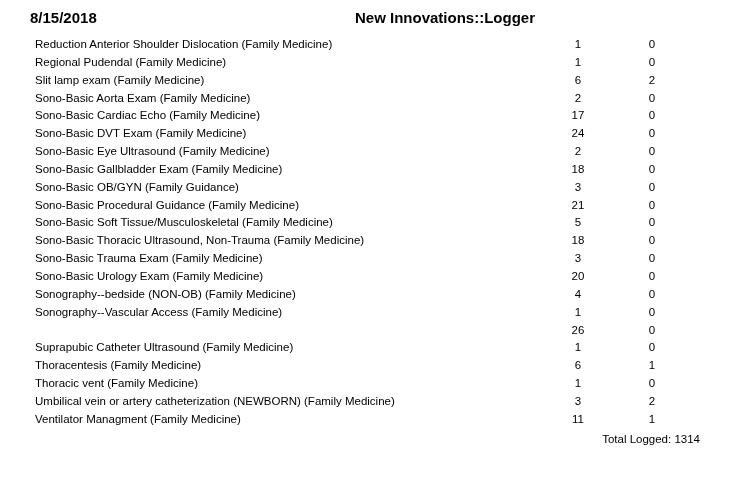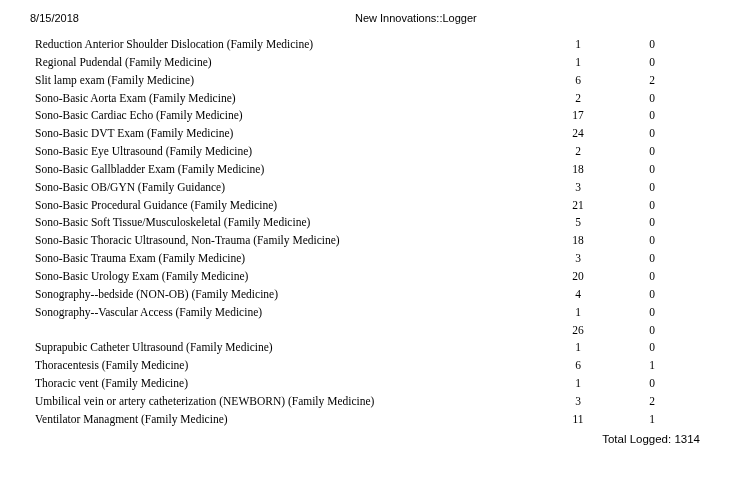--- a/index.html
+++ b/index.html
@@ -18,39 +18,39 @@
   .page {
     position: absolute;
     inset: 0;
   }
   .header {
     position: absolute;
     top: 10px;
     left: 0;
     width: 737px;
     height: 16px;
-    font-size: 11px;
+    font-size: 15px;
     line-height: 16px;
+    font-weight: bold;
   }
   .header .date {
     position: absolute;
     left: 30px;
     top: 0;
   }
   .header .title {
     position: absolute;
     left: 355px;
     top: 0;
   }
   .table {
     position: absolute;
     top: 36px;
     left: 0;
     width: 737px;
-    font-family: Liberation Serif, serif;
   }
   .row {
     position: relative;
     height: 17.85px;
     line-height: 17.85px;
     font-size: 11.5px;
     white-space: nowrap;
   }
   .row .lbl {
     position: absolute;

